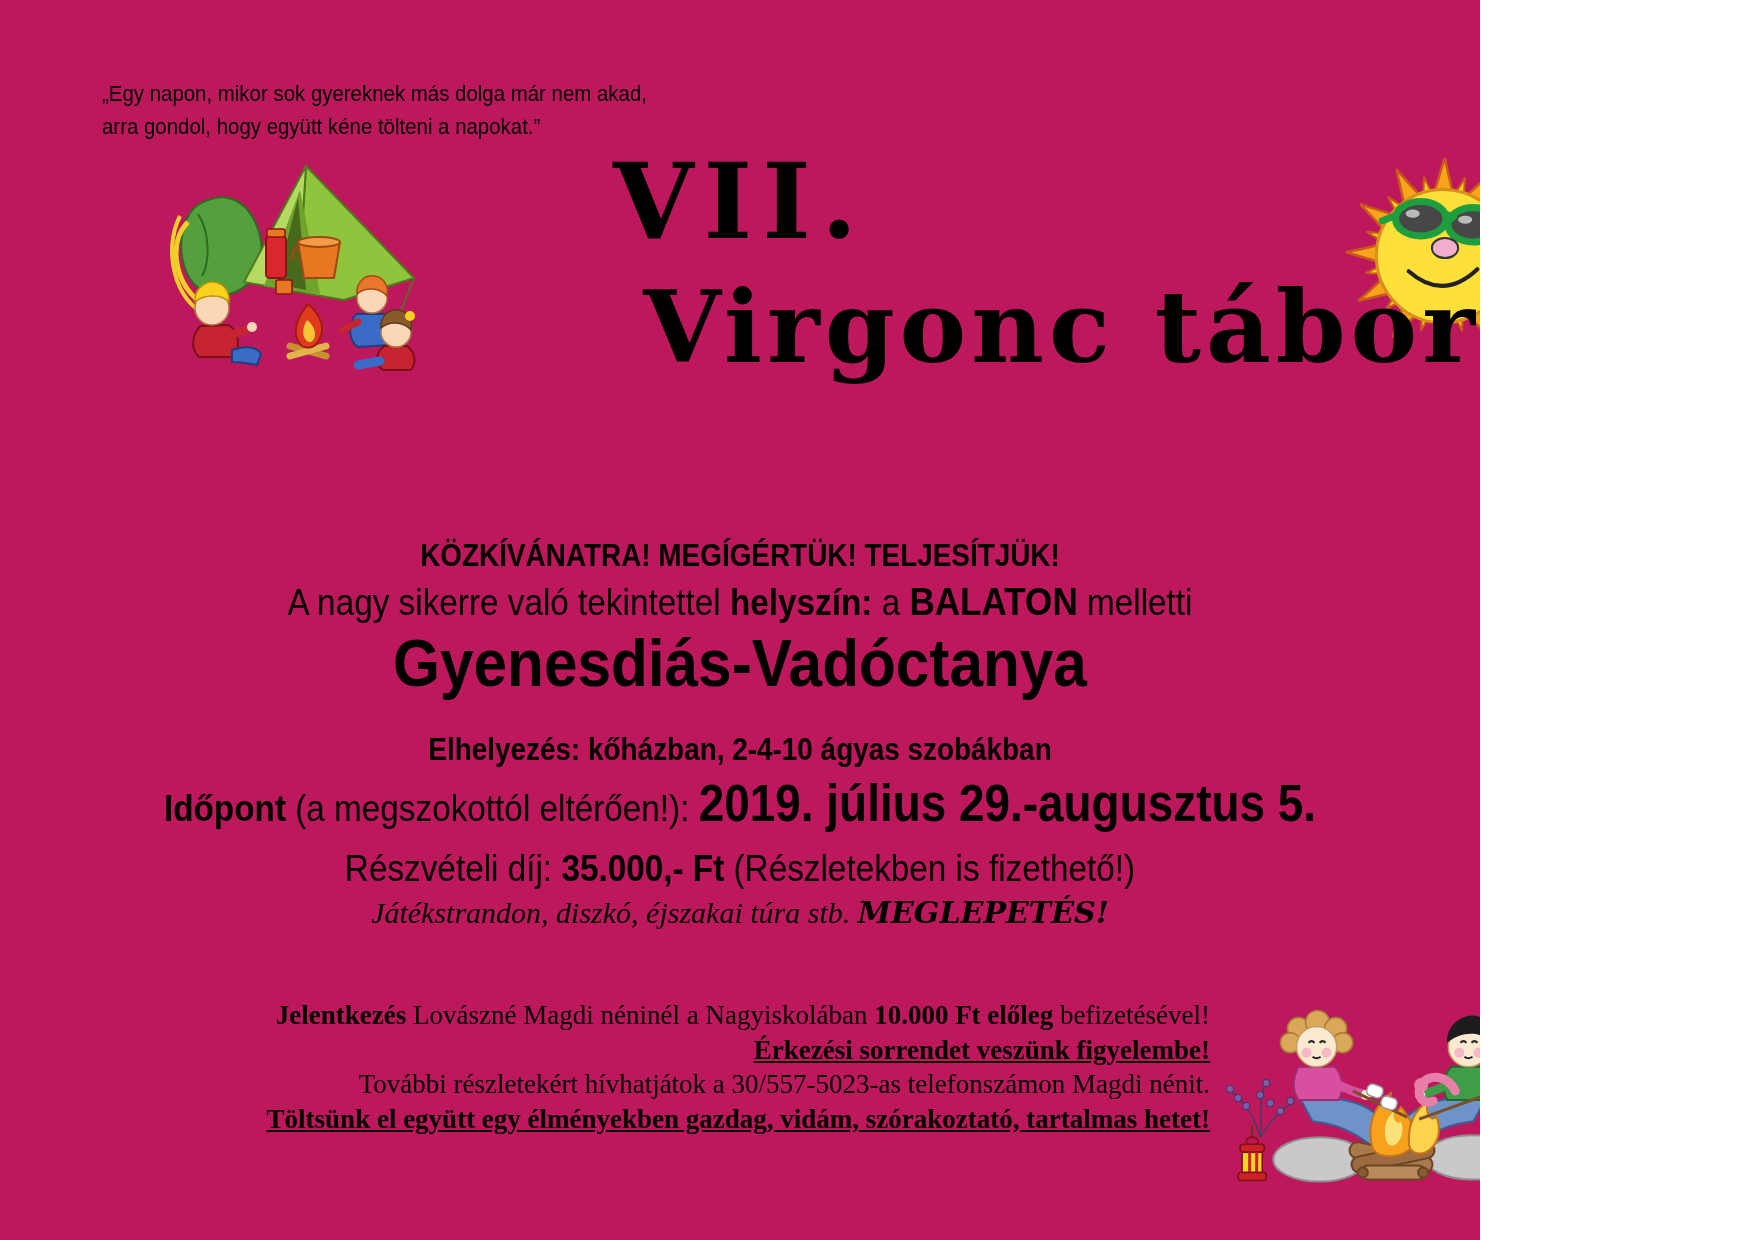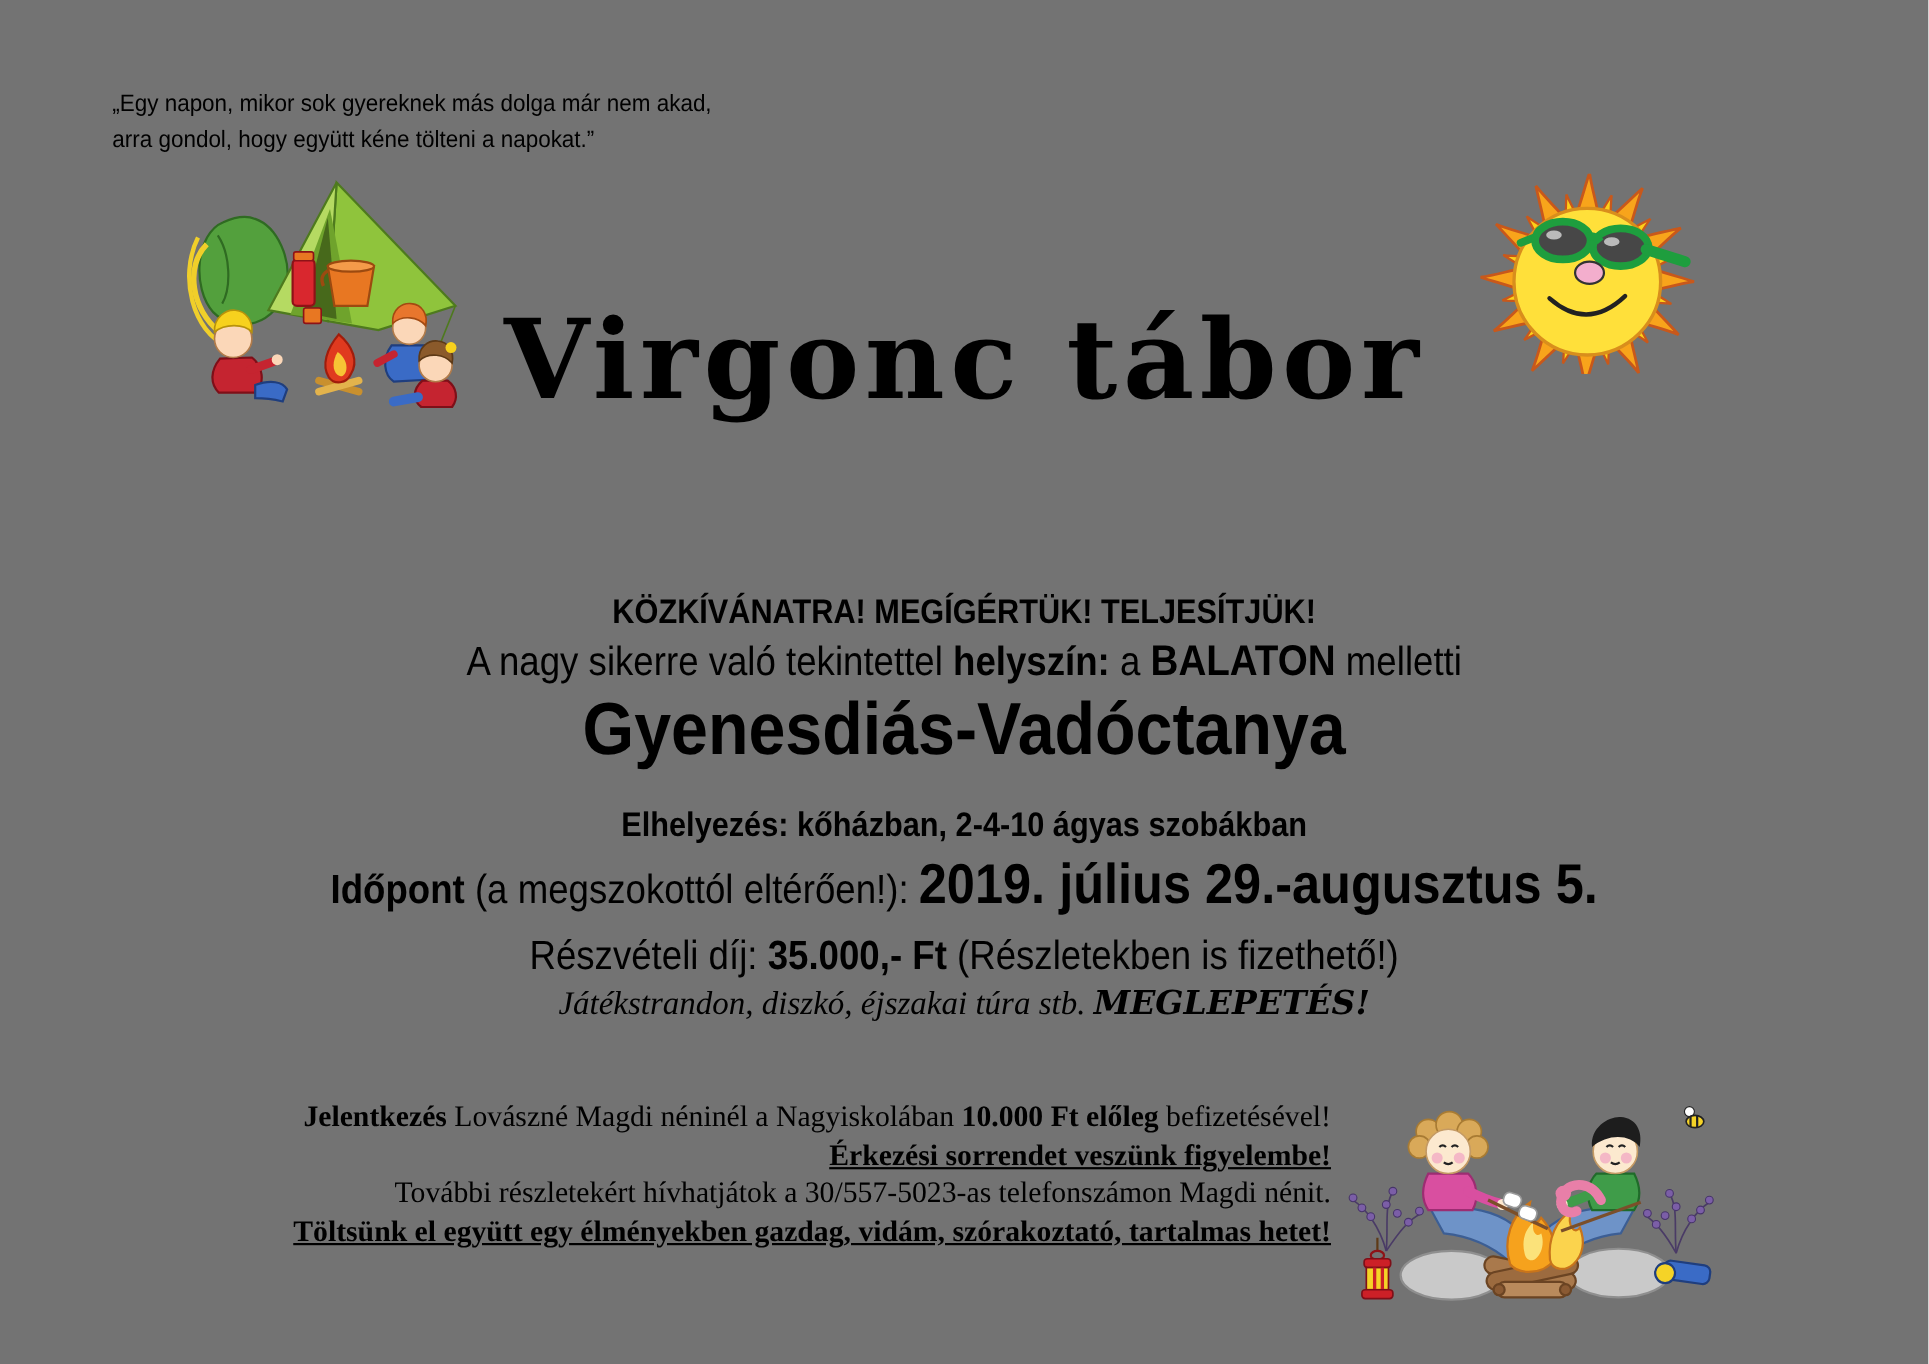--- a/index.html
+++ b/index.html
@@ -1,24 +1,24 @@
 <!DOCTYPE html>
 <html><head>
 <meta charset="utf-8">
 <style>
   html,body{margin:0;padding:0;background:#fff;}
-  .page{position:relative;width:1753px;height:1240px;background:#737373;color:#000;
+  .page{position:relative;width:1480px;height:1240px;background:#be185d;color:#000;
         font-family:"Liberation Sans",sans-serif;overflow:hidden;}
   .center{position:absolute;left:0;width:100%;text-align:center;}
   .narrow{transform:scaleX(0.9);transform-origin:50% 0;}
   .deco{font-family:"DejaVu Serif",serif;font-weight:bold;}
   .quote{position:absolute;left:102px;top:78px;font-size:21.5px;line-height:1.55;
          transform:scaleX(0.95);transform-origin:0 0;}
   .roman{top:140px;font-size:104px;letter-spacing:10px;}
-  .main-title{top:268px;font-size:100px;letter-spacing:5px;}
+  .main-title{top:268px;font-size:100px;letter-spacing:5px;text-align:right;}
   .tagline{top:446px;font-size:34px;font-family:"DejaVu Serif",serif;font-style:italic;letter-spacing:0.5px;}
   .promise{top:538px;font-size:31px;font-weight:bold;}
   .loc{top:580px;font-size:37px;}
   .loc .caps{font-size:39px;}
   .venue{top:624px;font-size:67px;font-weight:bold;}
   .accom{top:732px;font-size:31px;font-weight:bold;}
   .dateline{top:774px;font-size:37px;}
   .dateline .dv{font-size:51px;}
   .feeline{top:848px;font-size:37px;}
   .program{top:894px;font-size:30px;font-family:"Liberation Serif",serif;font-style:italic;line-height:1.24;}
@@ -87,20 +87,21 @@
     </g>
     <g>
       <path d="M236 196 C227 204 227 214 235 220 L263 220 C269 212 267 202 259 196 Z" fill="#C52430" stroke="#7E0F18" stroke-width="2"></path>
       <path d="M232 211 L210 215" stroke="#3A6BC6" stroke-width="9" stroke-linecap="round"></path>
       <circle cx="248" cy="182" r="15" fill="#FBD7B8" stroke="#B17B4A" stroke-width="1.5"></circle>
       <path d="M233 178 C232 165 242 159 250 160 C260 161 265 170 263 180 C256 172 242 170 233 178 Z" fill="#8B5A2B" stroke="#5E3A17" stroke-width="1.5"></path>
       <circle cx="262" cy="166" r="5" fill="#F7D11E"></circle>
     </g>
   </svg>
 
+  <div class="center deco roman">VII.</div>
 
   <svg class="art img-sun" viewBox="0 0 200 180" aria-hidden="true">
     <defs>
       <path id="ray" d="M-10,-58 C-5,-72 -2,-84 2,-96 C4,-82 8,-70 10,-58 C4,-54 -4,-54 -10,-58 Z"></path>
     </defs>
     <g transform="translate(100,95)">
       <g fill="#F8A41B" stroke="#C8581B" stroke-width="2.5">
         <use href="#ray"></use>
           <use href="#ray" transform="rotate(30)"></use>
           <use href="#ray" transform="rotate(60)"></use>

